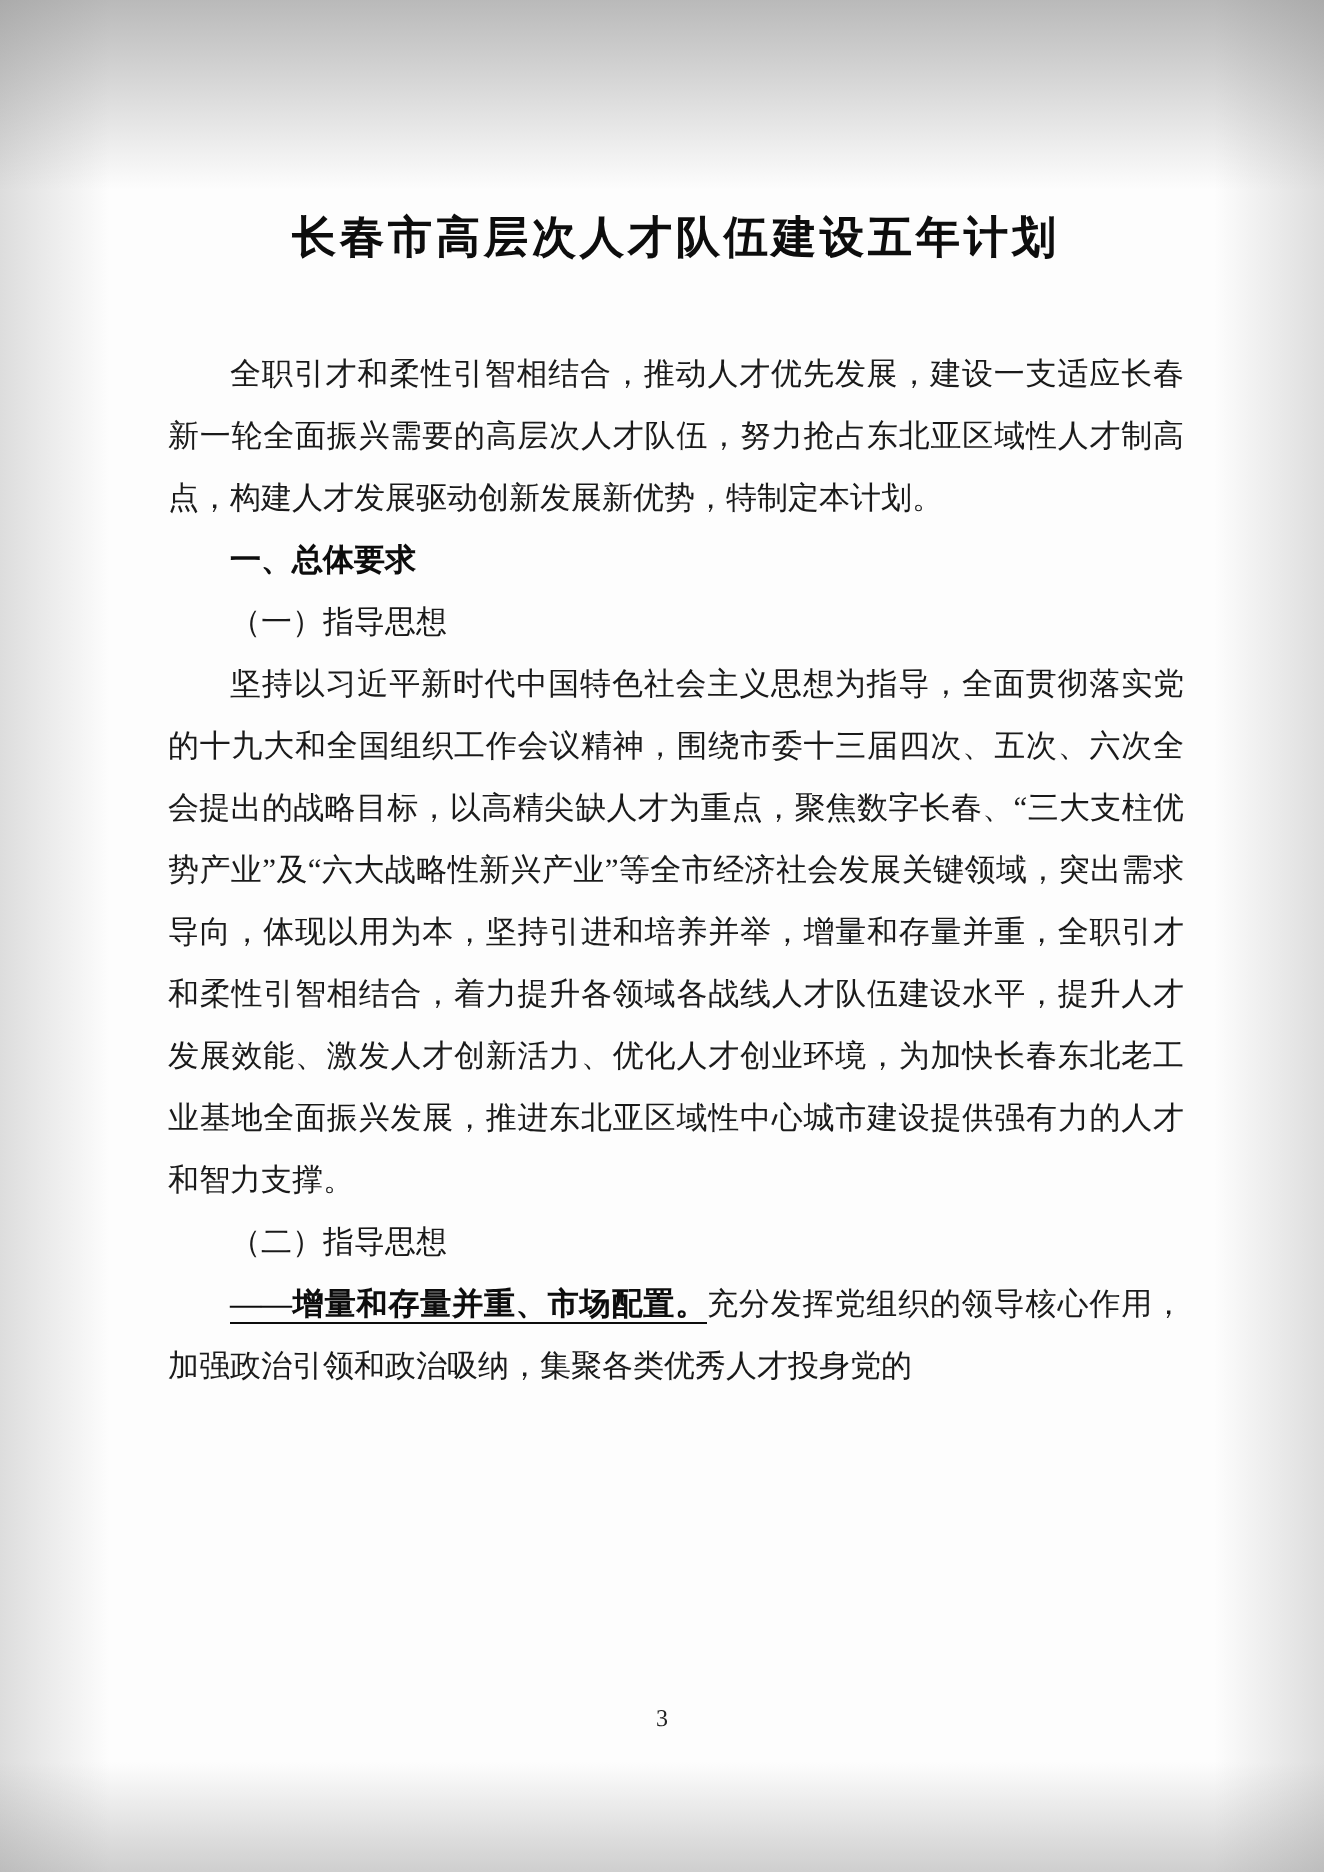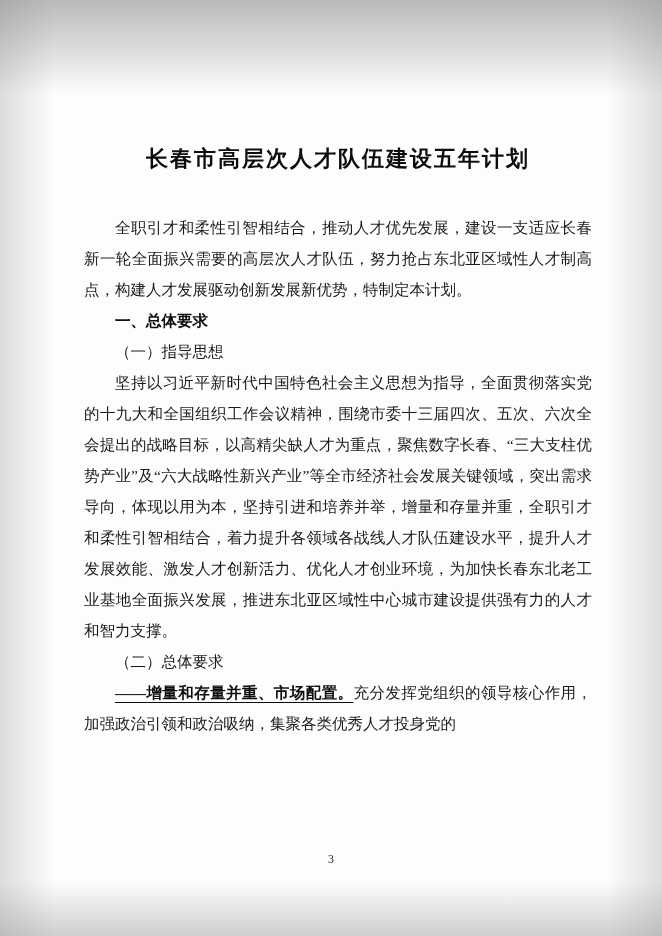--- a/index.html
+++ b/index.html
@@ -24,21 +24,20 @@
       linear-gradient(90deg, rgba(160,160,160,0.35) 0px, rgba(255,255,255,0) 55px),
       linear-gradient(270deg, rgba(160,160,160,0.35) 0px, rgba(255,255,255,0) 55px),
       #fdfdfd;
   }
   .doc {
     position: absolute;
     left: 84px;
     right: 70px;
     top: 0;
     color: #141414;
-    margin-top: 40px;
   }
   .title {
     margin: 104px 0 0 0;
     text-align: center;
     font-family: "Liberation Sans", "DejaVu Sans", sans-serif;
     font-weight: bold;
     font-size: 22px;
     letter-spacing: 2px;
     color: #0d0d0d;
   }
@@ -95,21 +94,21 @@
     <div class="body-block">
 
       <p class="para">全职引才和柔性引智相结合，推动人才优先发展，建设一支适应长春新一轮全面振兴需要的高层次人才队伍，努力抢占东北亚区域性人才制高点，构建人才发展驱动创新发展新优势，特制定本计划。</p>
 
       <p class="para heading">一、总体要求</p>
 
       <p class="para subheading">（一）指导思想</p>
 
       <p class="para">坚持以习近平新时代中国特色社会主义思想为指导，全面贯彻落实党的十九大和全国组织工作会议精神，围绕市委十三届四次、五次、六次全会提出的战略目标，以高精尖缺人才为重点，聚焦数字长春、“三大支柱优势产业”及“六大战略性新兴产业”等全市经济社会发展关键领域，突出需求导向，体现以用为本，坚持引进和培养并举，增量和存量并重，全职引才和柔性引智相结合，着力提升各领域各战线人才队伍建设水平，提升人才发展效能、激发人才创新活力、优化人才创业环境，为加快长春东北老工业基地全面振兴发展，推进东北亚区域性中心城市建设提供强有力的人才和智力支撑。</p>
 
-      <p class="para subheading">（二）总体要求</p>
+      <p class="para subheading">（二）指导思想</p>
 
       <p class="para"><span class="lead">——增量和存量并重、市场配置。</span><span>充分发挥党组织的领导核心作用，加强政治引领和政治吸纳，集聚各类优秀人才投身党的</span></p>
 
     </div>
   </div>
 
   <div class="page-number">3</div>
 </div>
 
 </body></html>

